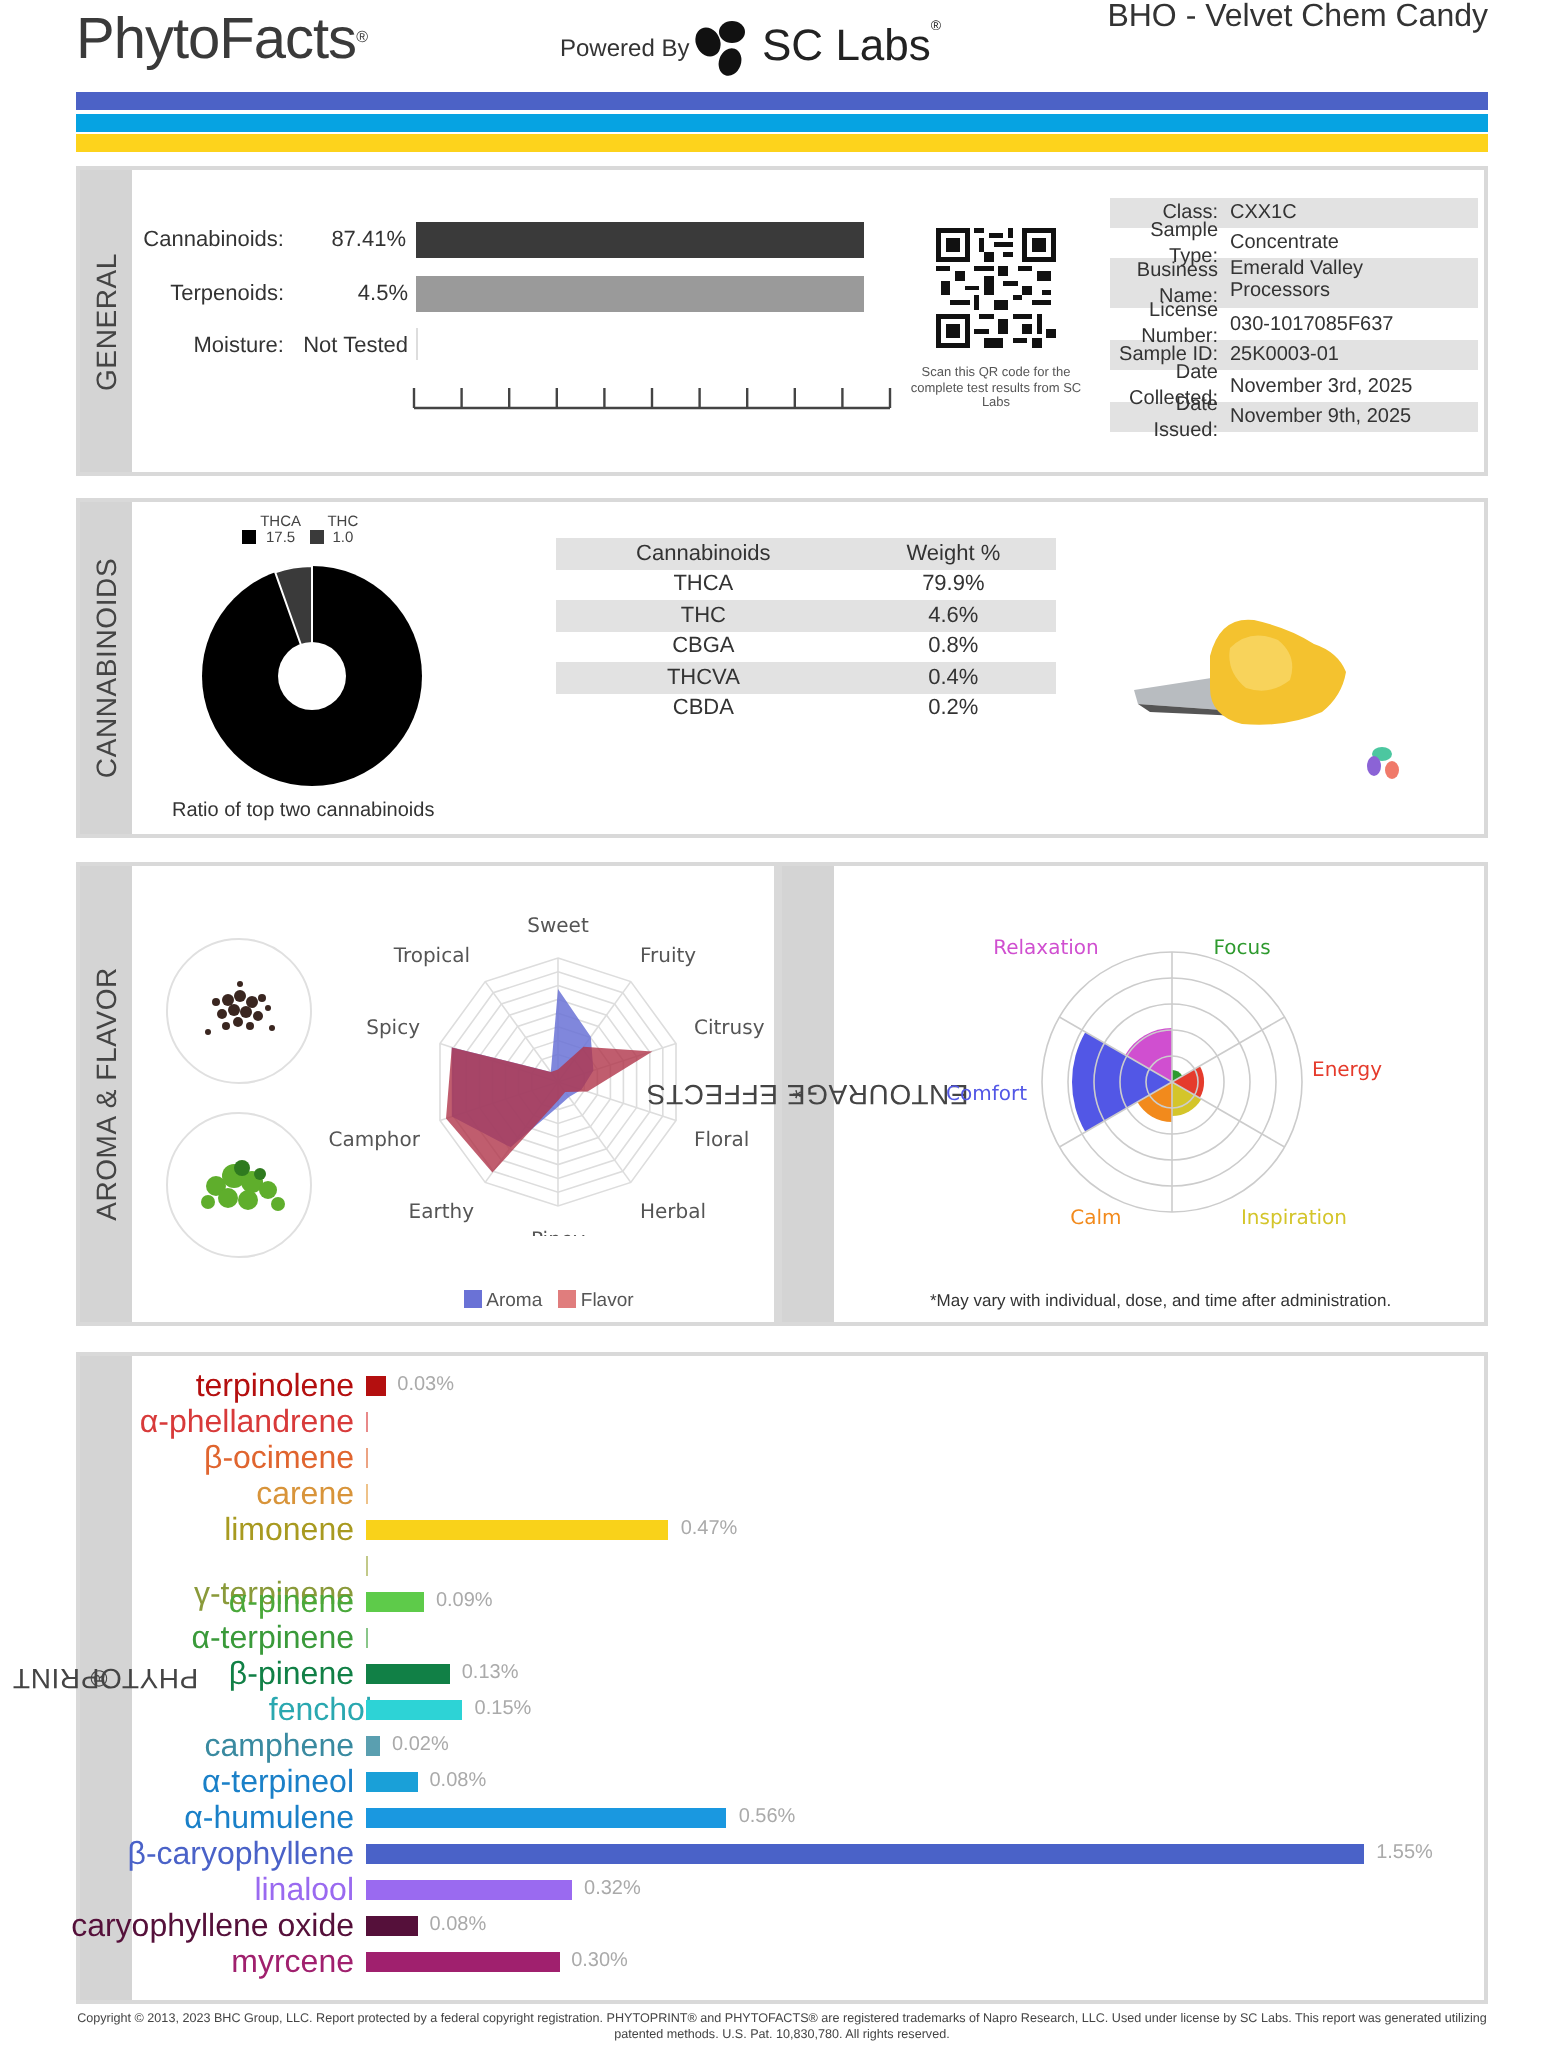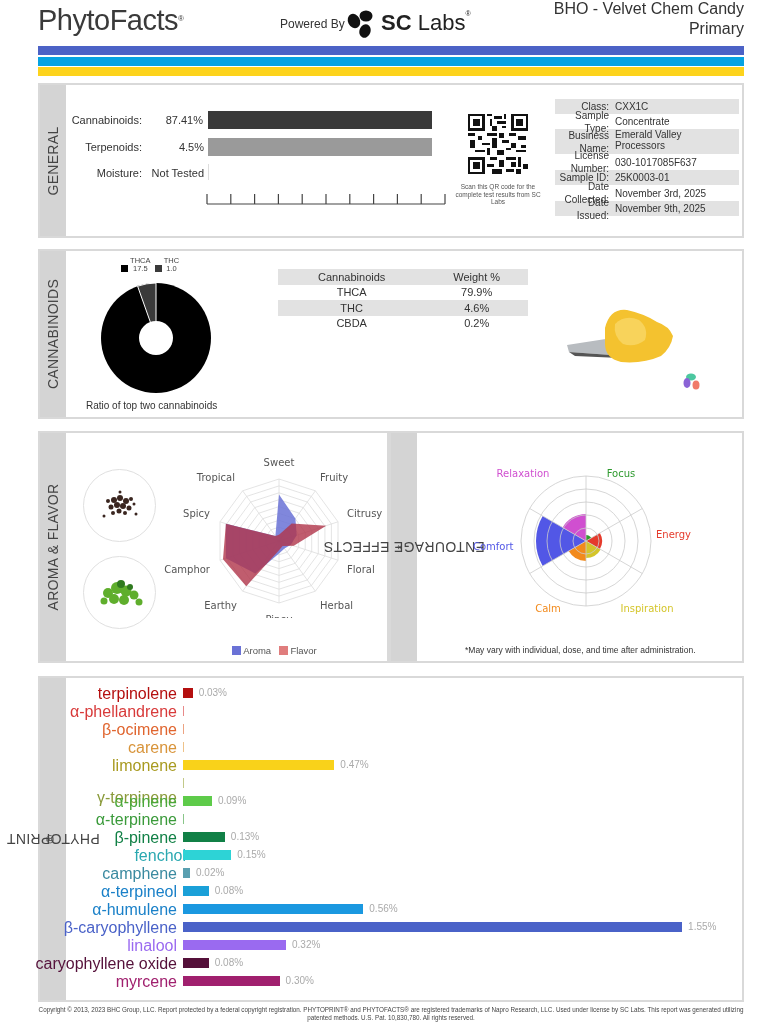--- a/index.html
+++ b/index.html
@@ -3,21 +3,21 @@
 <meta charset="utf-8">
 <style>
 *{box-sizing:border-box;margin:0;padding:0}
 body{width:782px;height:1024px;background:#fff;font-family:"Liberation Sans",sans-serif;color:#333;position:relative;overflow:hidden}
 .abs{position:absolute}
 #brand{left:38px;top:4px;font-size:29px;color:#3a3a3a;letter-spacing:-0.5px}
 #brand sup{font-size:8px;vertical-align:top;position:relative;top:10px}
 #powered{left:280px;top:17px;font-size:12px;color:#333}
 #sclogo{left:345px;top:9px;width:30px;height:30px}
 #sclabs{left:381px;top:10px;font-size:22px;color:#222}
-#sclabs b{font-weight:bold}
+#sclabs b{font-weight:normal}
 #sclabs sup{font-size:7px;vertical-align:top}
 #ptitle{right:38px;top:-1px;font-size:16px;color:#333;text-align:right;line-height:20px}
 .stripe{left:38px;width:706px;height:9px}
 .panel{border:2px solid #d9d9d9;background:#fff}
 .side{position:absolute;left:0;top:0;bottom:0;width:26px;background:#d4d4d4}
 .side span{position:absolute;left:50%;top:50%;transform:translate(-50%,-50%) rotate(-90deg);white-space:nowrap;font-size:14px;color:#444;letter-spacing:0.3px}
 .glabel{font-size:11px;color:#333;text-align:right}
 .kv{display:flex;font-size:10px;color:#333;line-height:13px}
 .kv .k{width:60px;text-align:right;padding-right:6px}
 .kv.g{background:#e2e2e2}
@@ -35,21 +35,20 @@
 <div class="abs" id="brand"><span>PhytoFacts</span><sup>®</sup></div>
 <div class="abs" id="powered">Powered By</div>
 <svg class="abs" id="sclogo" viewBox="0 0 30 30">
   <ellipse cx="9" cy="12" rx="6" ry="7.5" fill="#111" transform="rotate(-25 9 12)"></ellipse>
   <ellipse cx="21" cy="7" rx="6.5" ry="5.5" fill="#111"></ellipse>
   <ellipse cx="20" cy="22" rx="5.5" ry="7" fill="#111" transform="rotate(20 20 22)"></ellipse>
 </svg>
 <div class="abs" id="sclabs"><b>SC</b> <span>Labs</span><sup>®</sup></div>
 <div class="abs" id="ptitle">
   <div>BHO - Velvet Chem Candy</div>
-  <div>Primary</div>
 </div>
 <div class="abs stripe" style="top:46px;background:#4c62c6"></div>
 <div class="abs stripe" style="top:57px;background:#06a3e2"></div>
 <div class="abs stripe" style="top:67px;background:#fdd31c"></div>
 
 <div class="abs panel" style="left:38px;top:83px;width:706px;height:155px">
   <div class="side">
       <span>GENERAL</span>
     </div>
 </div>
@@ -184,20 +183,28 @@
         <td>Cannabinoids</td>
         <td>Weight %</td>
       </tr>
   <tr>
         <td>THCA</td>
         <td>79.9%</td>
       </tr>
   <tr>
         <td>THC</td>
         <td>4.6%</td>
+      </tr>
+  <tr>
+        <td>CBGA</td>
+        <td>0.8%</td>
+      </tr>
+  <tr>
+        <td>THCVA</td>
+        <td>0.4%</td>
       </tr>
   <tr>
         <td>CBDA</td>
         <td>0.2%</td>
       </tr>
 </tbody>
   </table>
 <svg class="abs" style="left:565px;top:300px" width="150" height="95">
   <path d="M2 45 L60 36 L60 56 L4 52 Z" fill="#b8bcc0"></path>
   <path d="M4 52 L60 56 L55 58 L10 56 Z" fill="#555"></path>

